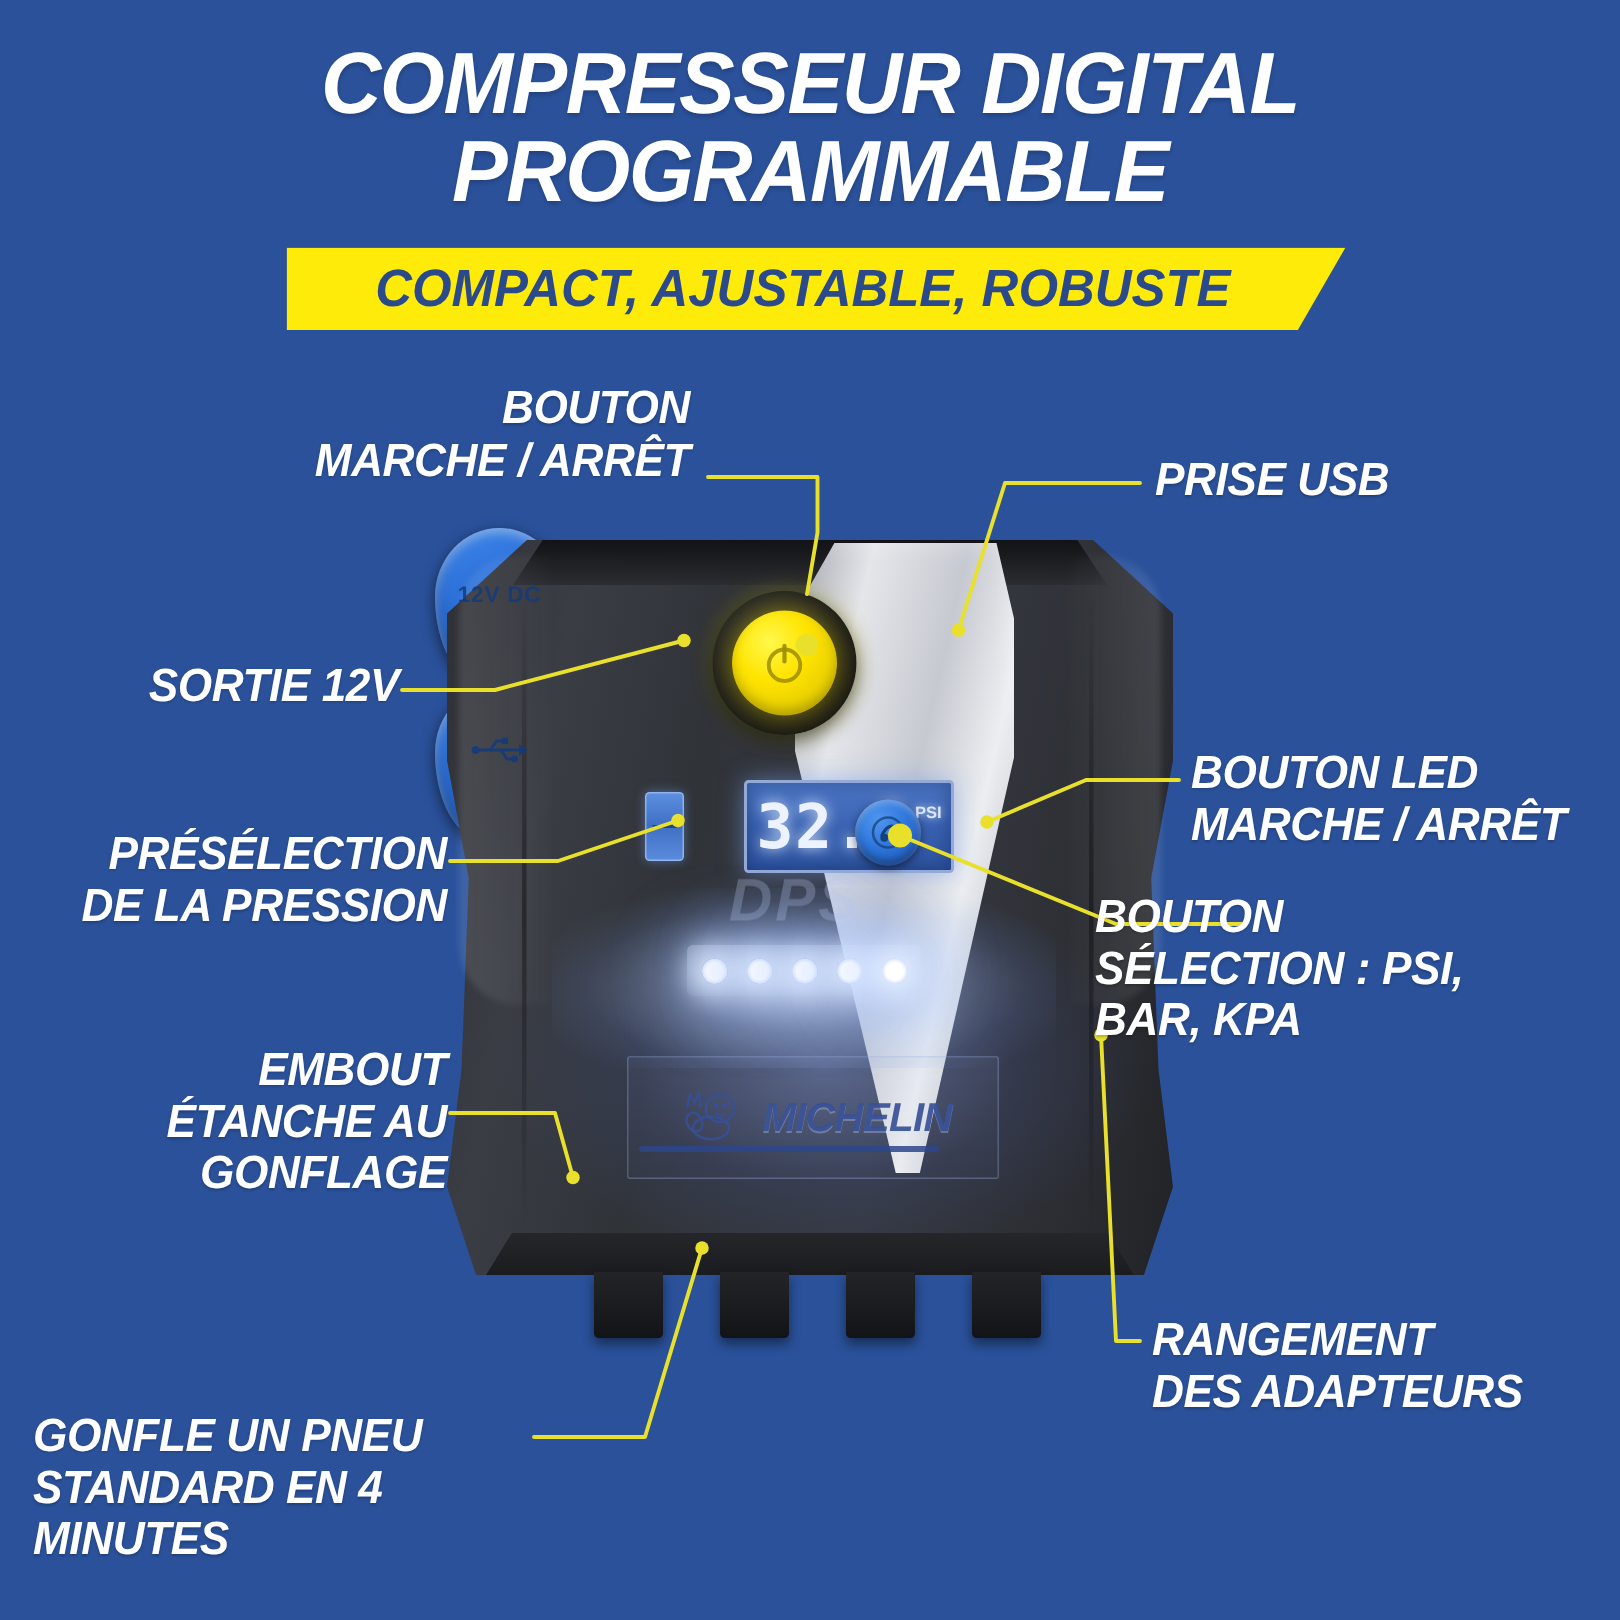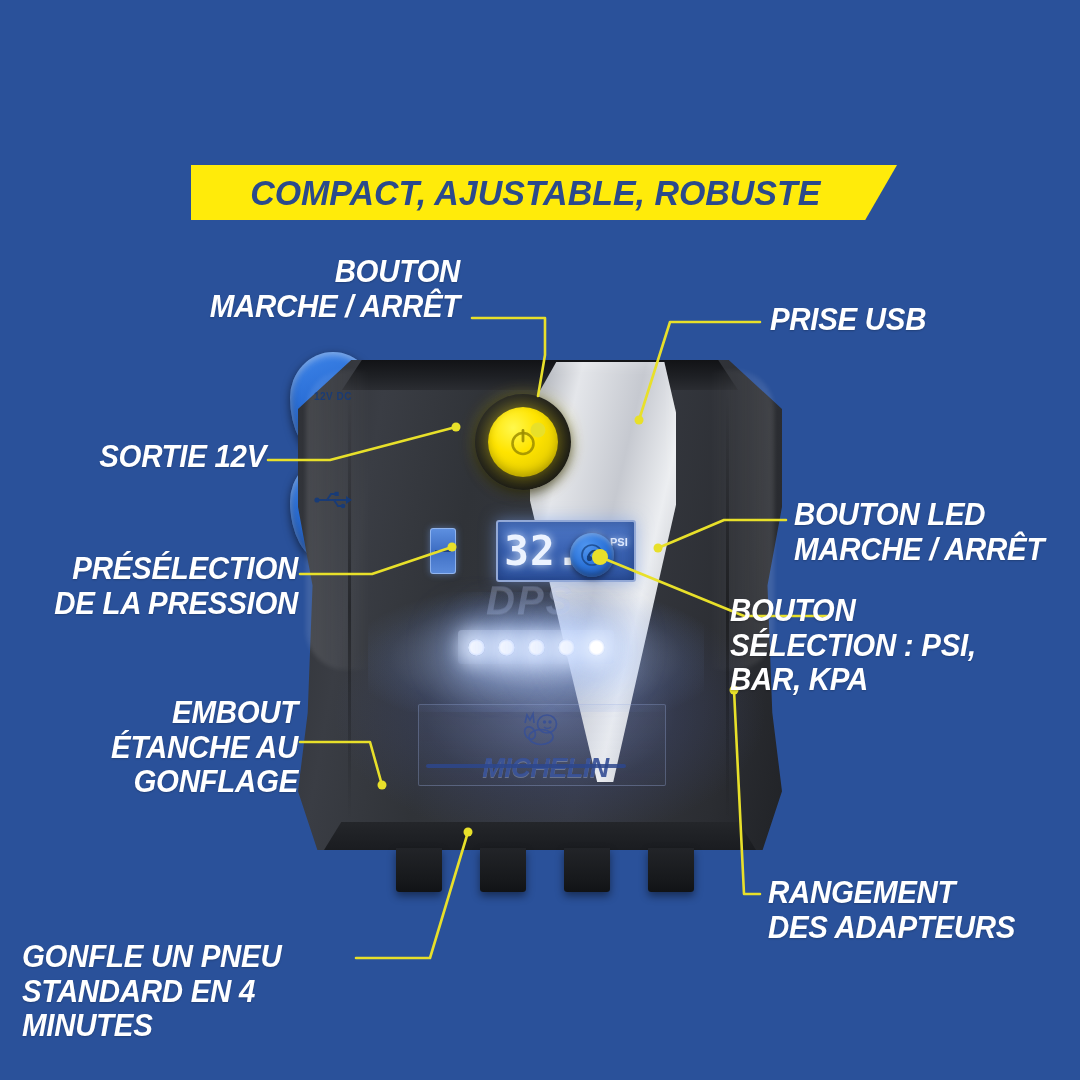--- a/index.html
+++ b/index.html
@@ -136,21 +136,21 @@
     background:linear-gradient(160deg,#3f86ea 0%,#2a6ed6 42%,#1f56b4 100%);
     border-radius:50% 50% 38% 38% / 44% 44% 56% 56%;
     box-shadow:
       inset 0 3px 7px rgba(255,255,255,.40),
       inset 0 -5px 10px rgba(0,0,0,.35),
       0 3px 9px rgba(0,0,0,.55);
     display:flex; align-items:center; justify-content:center;
   }
   .socket-label{
     color:#123a7e;
-    font-size:10px; font-weight:bold;
+    font-size:15px; font-weight:bold;
     letter-spacing:.5px;
     margin-top:-16px;
     opacity:.82;
   }
   #btn-12v{ left:96px; top:44px; }
   #btn-usb{ left:272px; top:42px; }
 
   .usb-glyph{ margin-top:-16px; opacity:.85; }
 
   
@@ -253,21 +253,20 @@
   }
 
   
   #michelin-plate{
     position:absolute;
     left:128px; top:352px; width:248px; height:82px;
     border:1px solid rgba(160,180,230,.30);
     border-radius:2px;
     display:flex; align-items:center; justify-content:center;
     background:linear-gradient(180deg,rgba(160,180,235,.07),rgba(120,140,200,.03));
-    flex-direction:column;
   }
   .michelin-word{
     color:rgba(55,80,150,.92);
     font-size:27px; font-weight:bold; font-style:italic;
     letter-spacing:-0.5px;
     margin-left:7px;
     text-shadow:0 1px 0 rgba(210,225,255,.30);
   }
 
   
@@ -290,20 +289,24 @@
     position:absolute;
     background:linear-gradient(180deg,rgba(0,0,0,0),rgba(0,0,0,.40),rgba(0,0,0,0));
     width:3px;
   }
 </style>
 </head>
 <body>
 
 <div id="stage">
 
+  <div class="title-block">
+    <div class="title-line">COMPRESSEUR DIGITAL</div>
+    <div class="title-line">PROGRAMMABLE</div>
+  </div>
 
   <div class="subtitle-wrap">
     <div class="subtitle-bg"></div>
     <div class="subtitle-text">COMPACT, AJUSTABLE, ROBUSTE</div>
   </div>
 
   <div id="product">
 
     <div class="body-main"></div>
     <div class="body-top-cap"></div>

